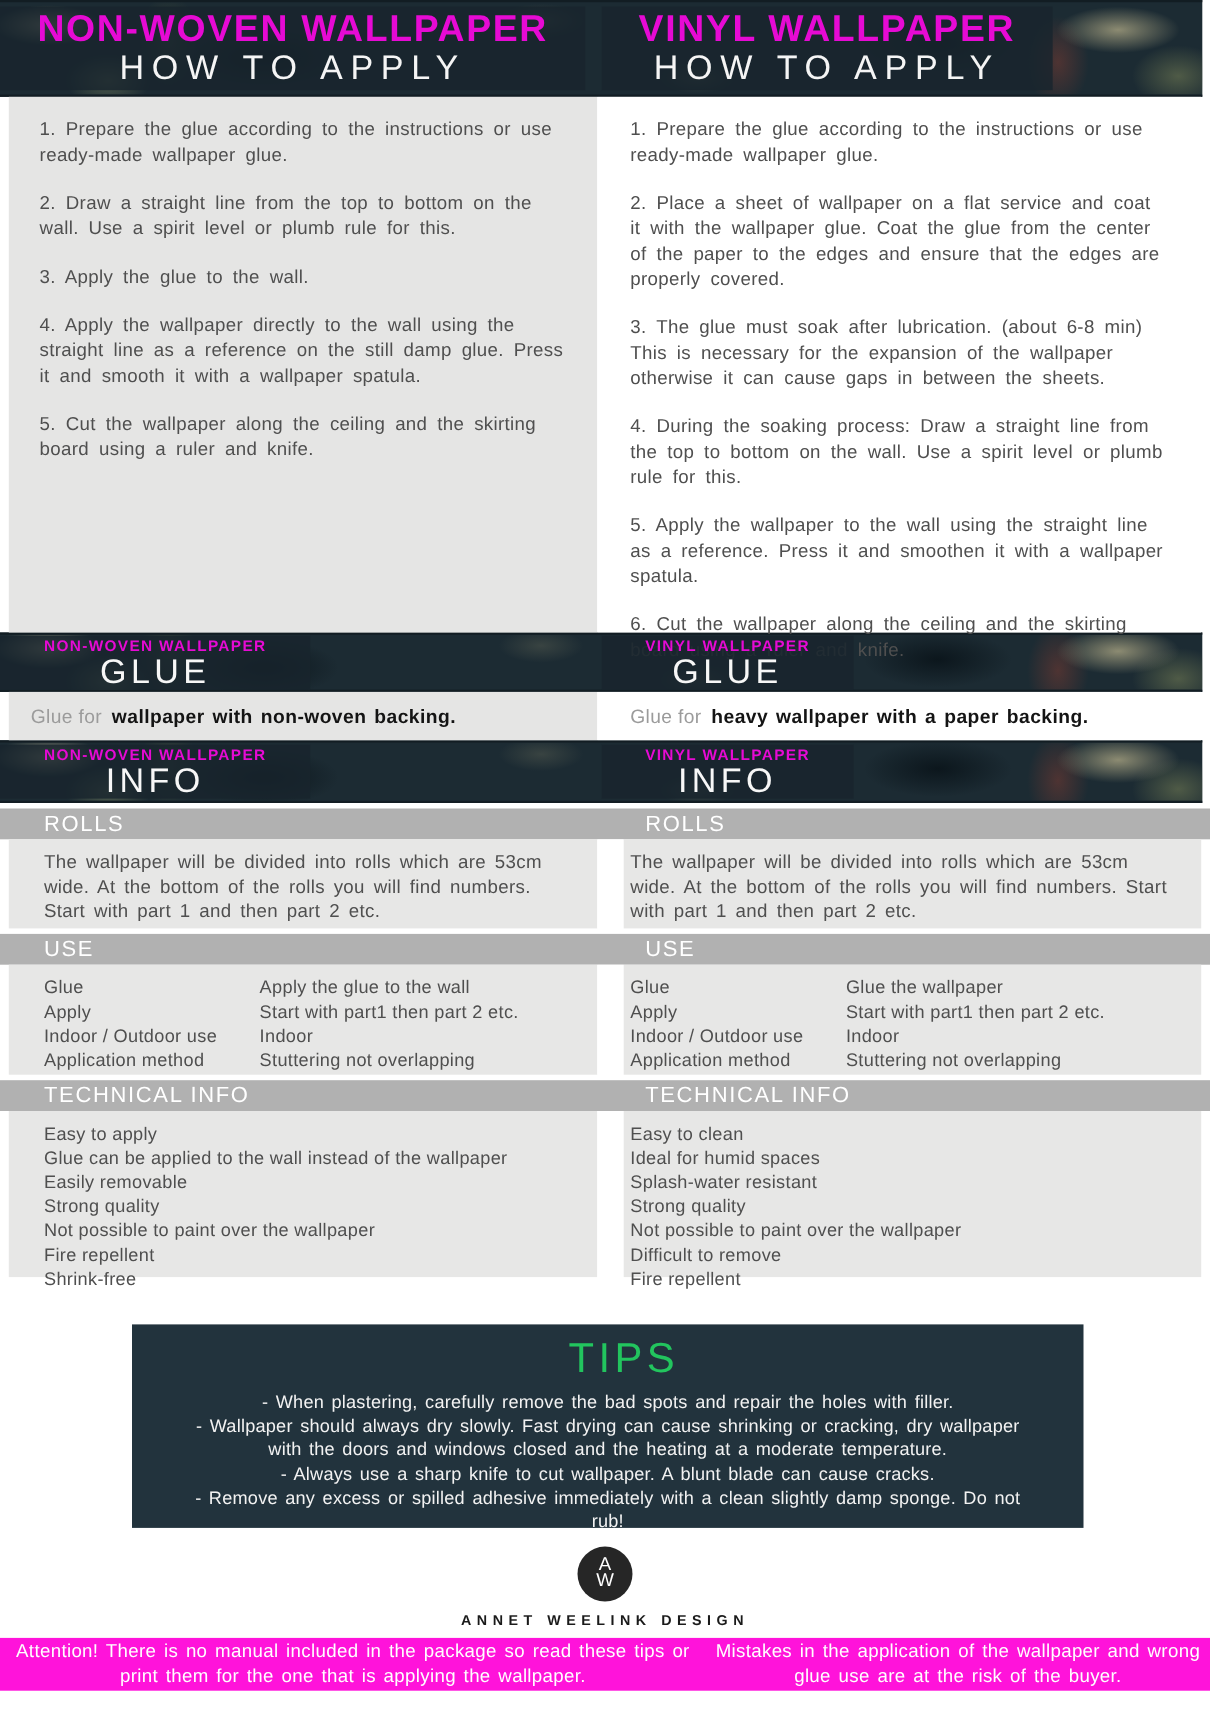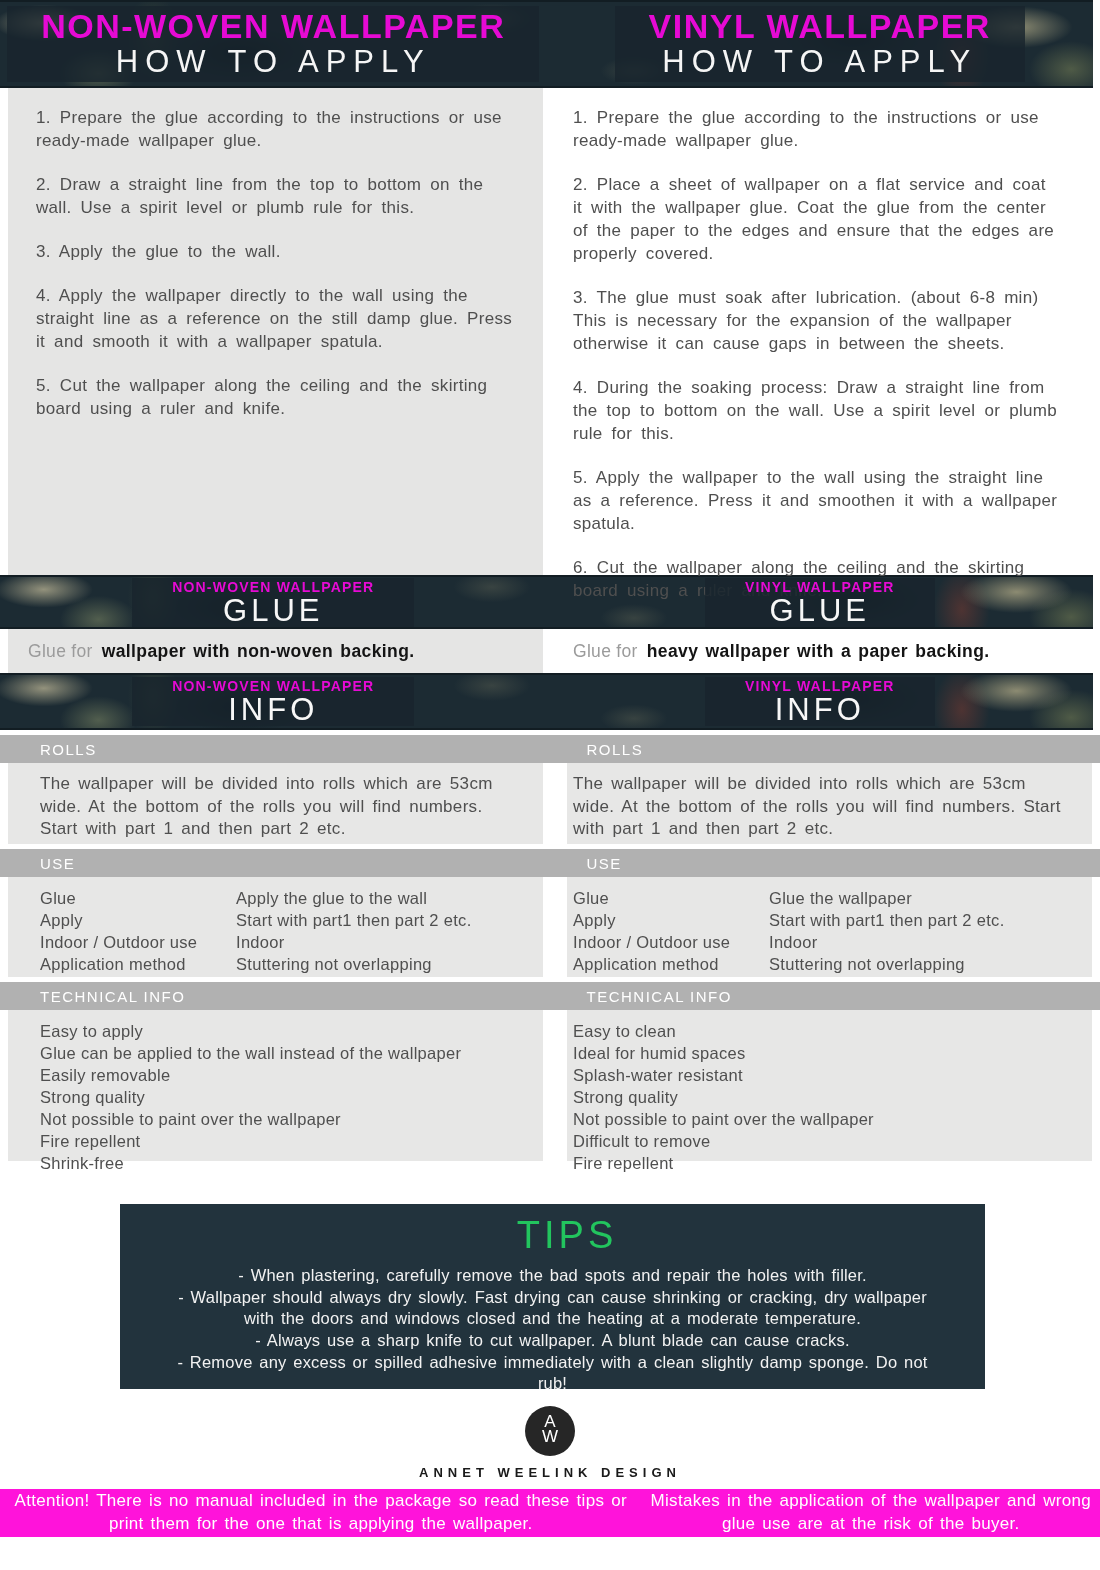--- a/index.html
+++ b/index.html
@@ -22,21 +22,21 @@
       radial-gradient(ellipse 60px 40px at 98% 80%, rgba(88,99,74,0.85), rgba(88,99,74,0) 70%),
       radial-gradient(ellipse 40px 60px at 88% 65%, rgba(128,60,50,0.5), rgba(128,60,50,0) 70%),
       radial-gradient(ellipse 90px 34px at 22% 60%, rgba(10,20,26,0.9), rgba(10,20,26,0) 75%),
       radial-gradient(ellipse 90px 34px at 78% 45%, rgba(10,20,26,0.9), rgba(10,20,26,0) 75%),
       radial-gradient(ellipse 55px 22px at 45% 20%, rgba(110,112,92,0.35), rgba(110,112,92,0) 70%),
       radial-gradient(ellipse 48px 20px at 58% 82%, rgba(118,120,96,0.3), rgba(118,120,96,0) 70%);
     border-top:2px solid #121d23;
     border-bottom:2px solid #121d23;
   }
   .band{display:flex;box-sizing:border-box;width:1093px;}
-  .band-half{flex:1;display:flex;align-items:center;justify-content:center;}
+  .band-half{flex:1;display:flex;align-items:center;justify-content:flex-start;}
   .band-text{
     background:rgba(24,37,45,0.82);
     text-align:center;
     padding:3px 34px;
   }
   .band-title{
     color:#e60ad4;
     font-weight:bold;
     font-size:34px;
     letter-spacing:1.5px;
@@ -106,21 +106,21 @@
   
   .bar{
     width:1100px;height:28px;margin-top:5px;
     background:#b1b1b1;
     display:flex;align-items:center;
   }
   .bar-half{flex:1;display:flex;align-items:center;}
   .bar-half-left{padding-left:40px;}
   .bar-half-right{padding-left:33px;}
   .bar-label{
-    color:#ffffff;font-size:15px;font-weight:400;letter-spacing:1.5px;
+    color:#ffffff;font-size:20px;font-weight:400;letter-spacing:1.5px;
   }
   
   .body-row{display:flex;}
   .panel{box-sizing:border-box;background:#e7e7e6;color:#4f4f4f;}
   .panel-left{margin-left:8px;width:535px;padding:10px 20px 0 32px;}
   .gutter{width:24px;background:#ffffff;}
   .panel-right{flex:1;margin-right:8px;padding:10px 20px 0 6px;}
   .rolls-body{height:81px;}
   .use-body{height:100px;}
   .tech-body{height:151px;}

